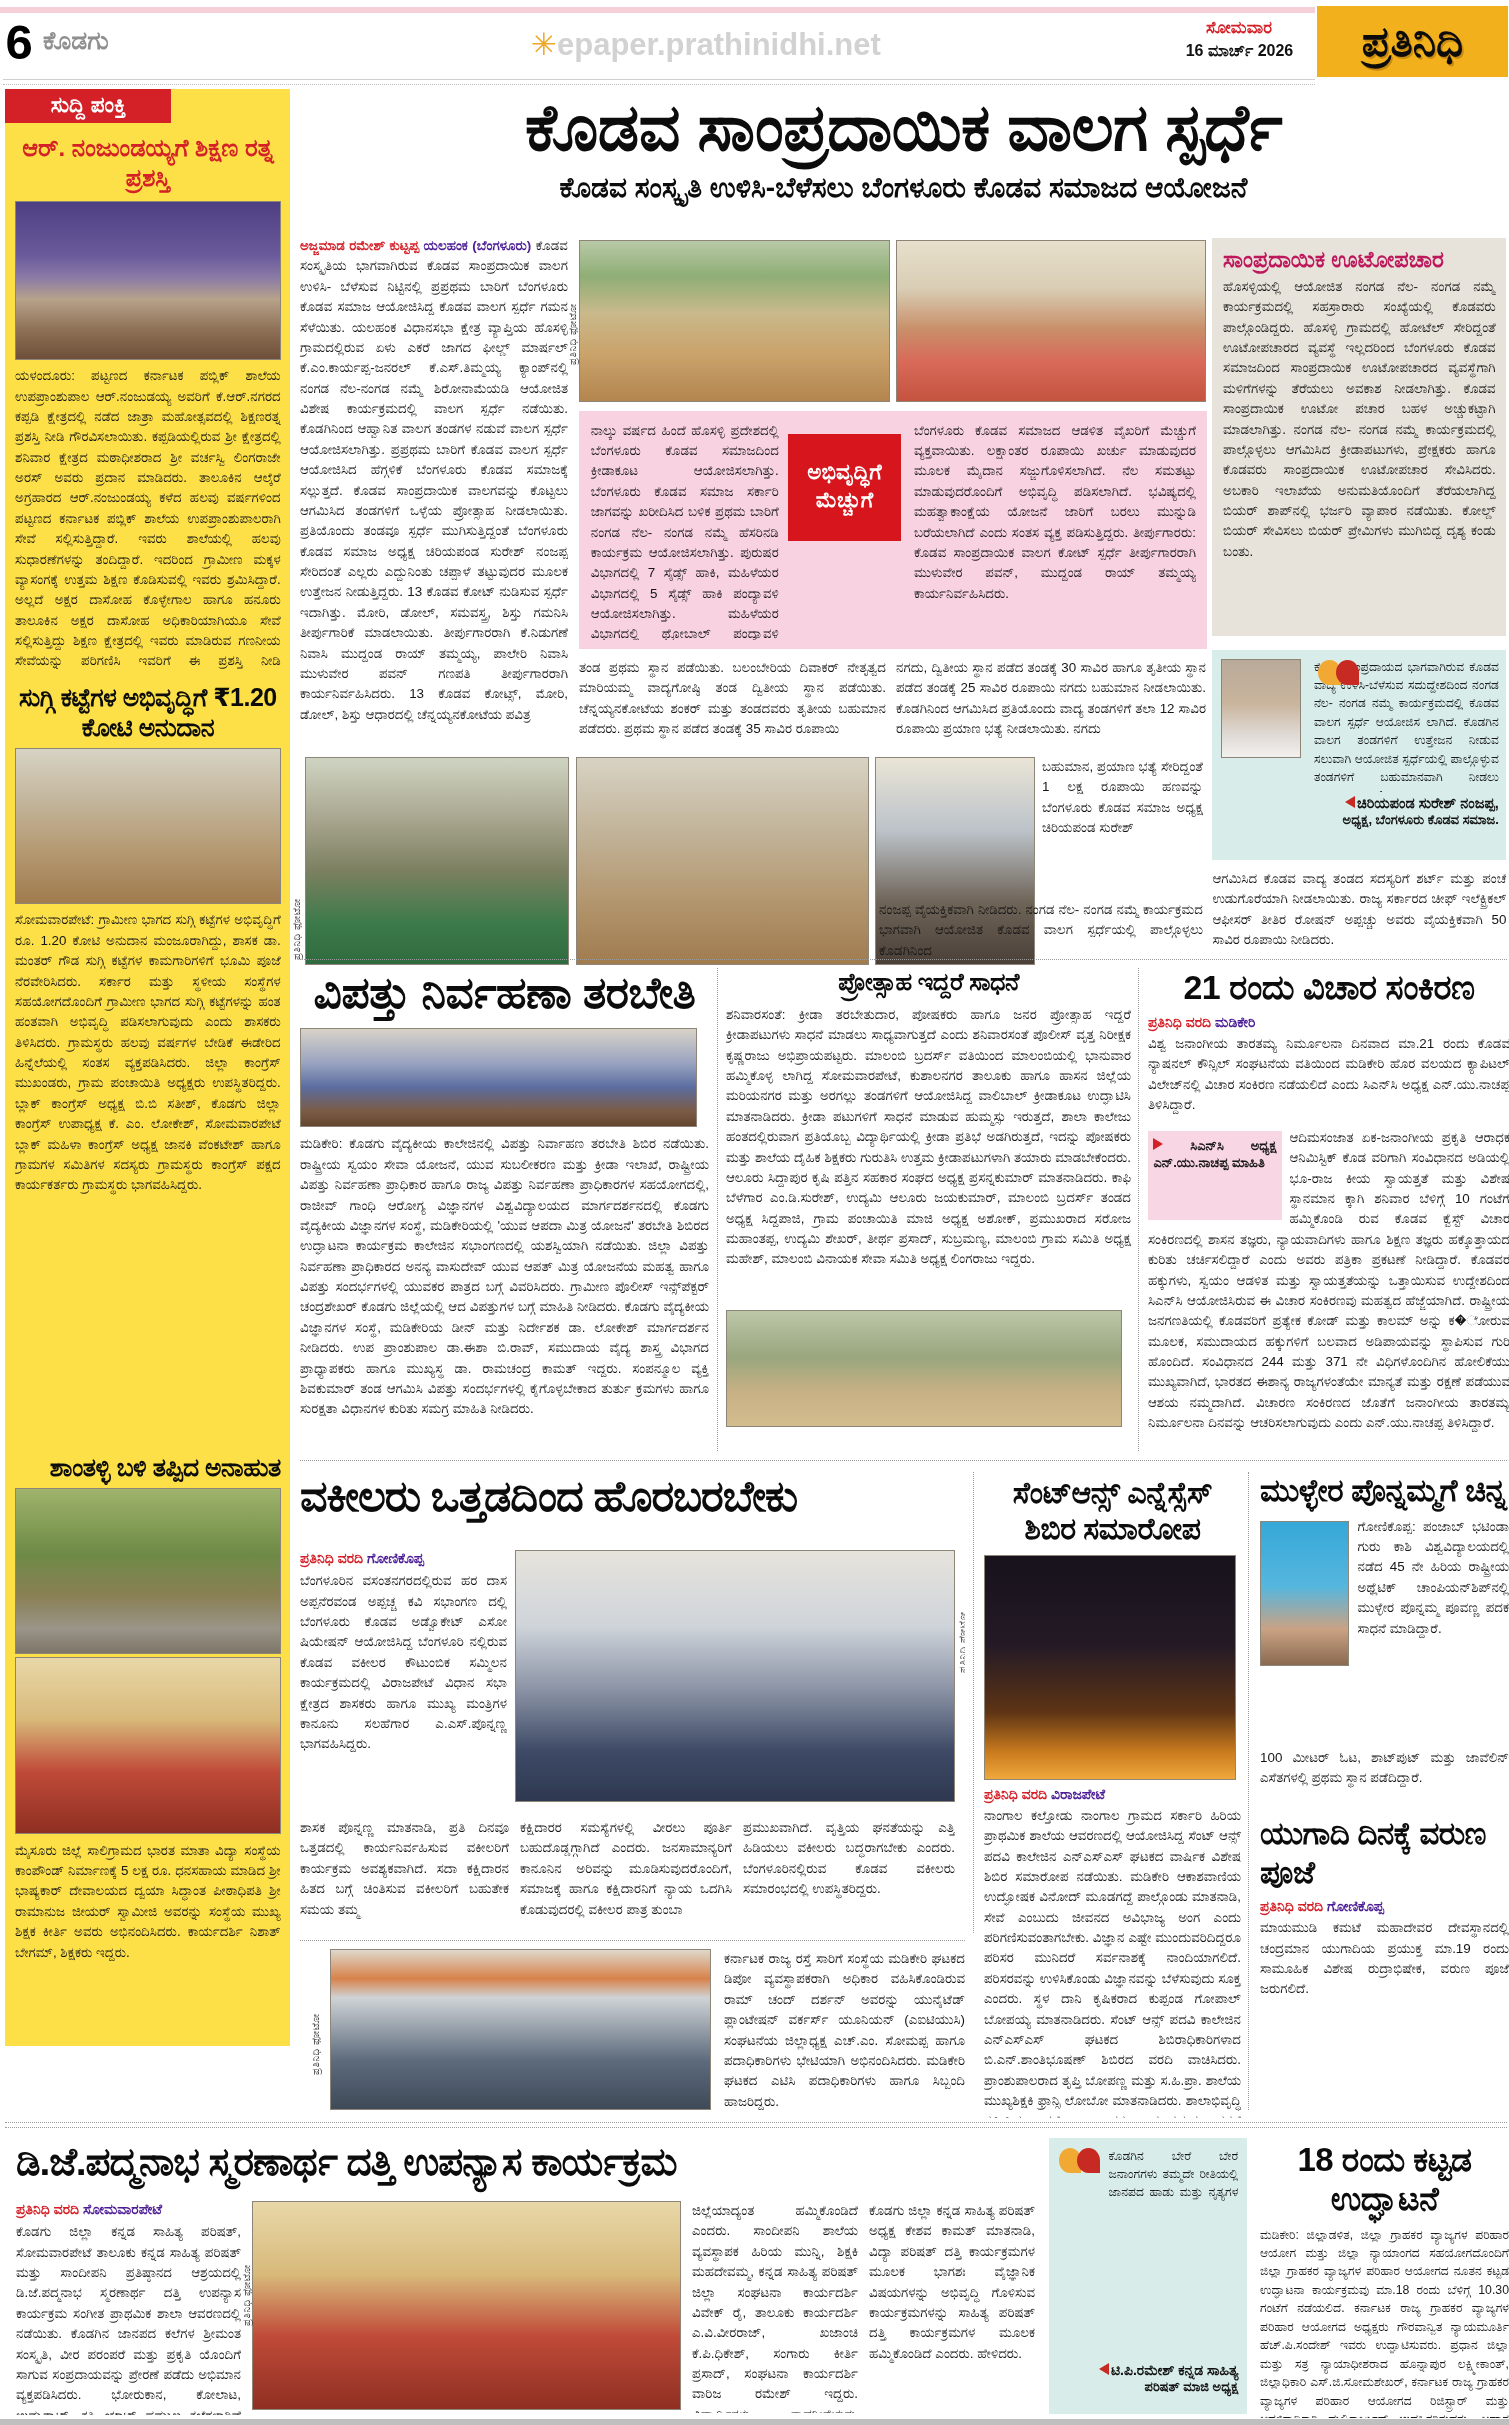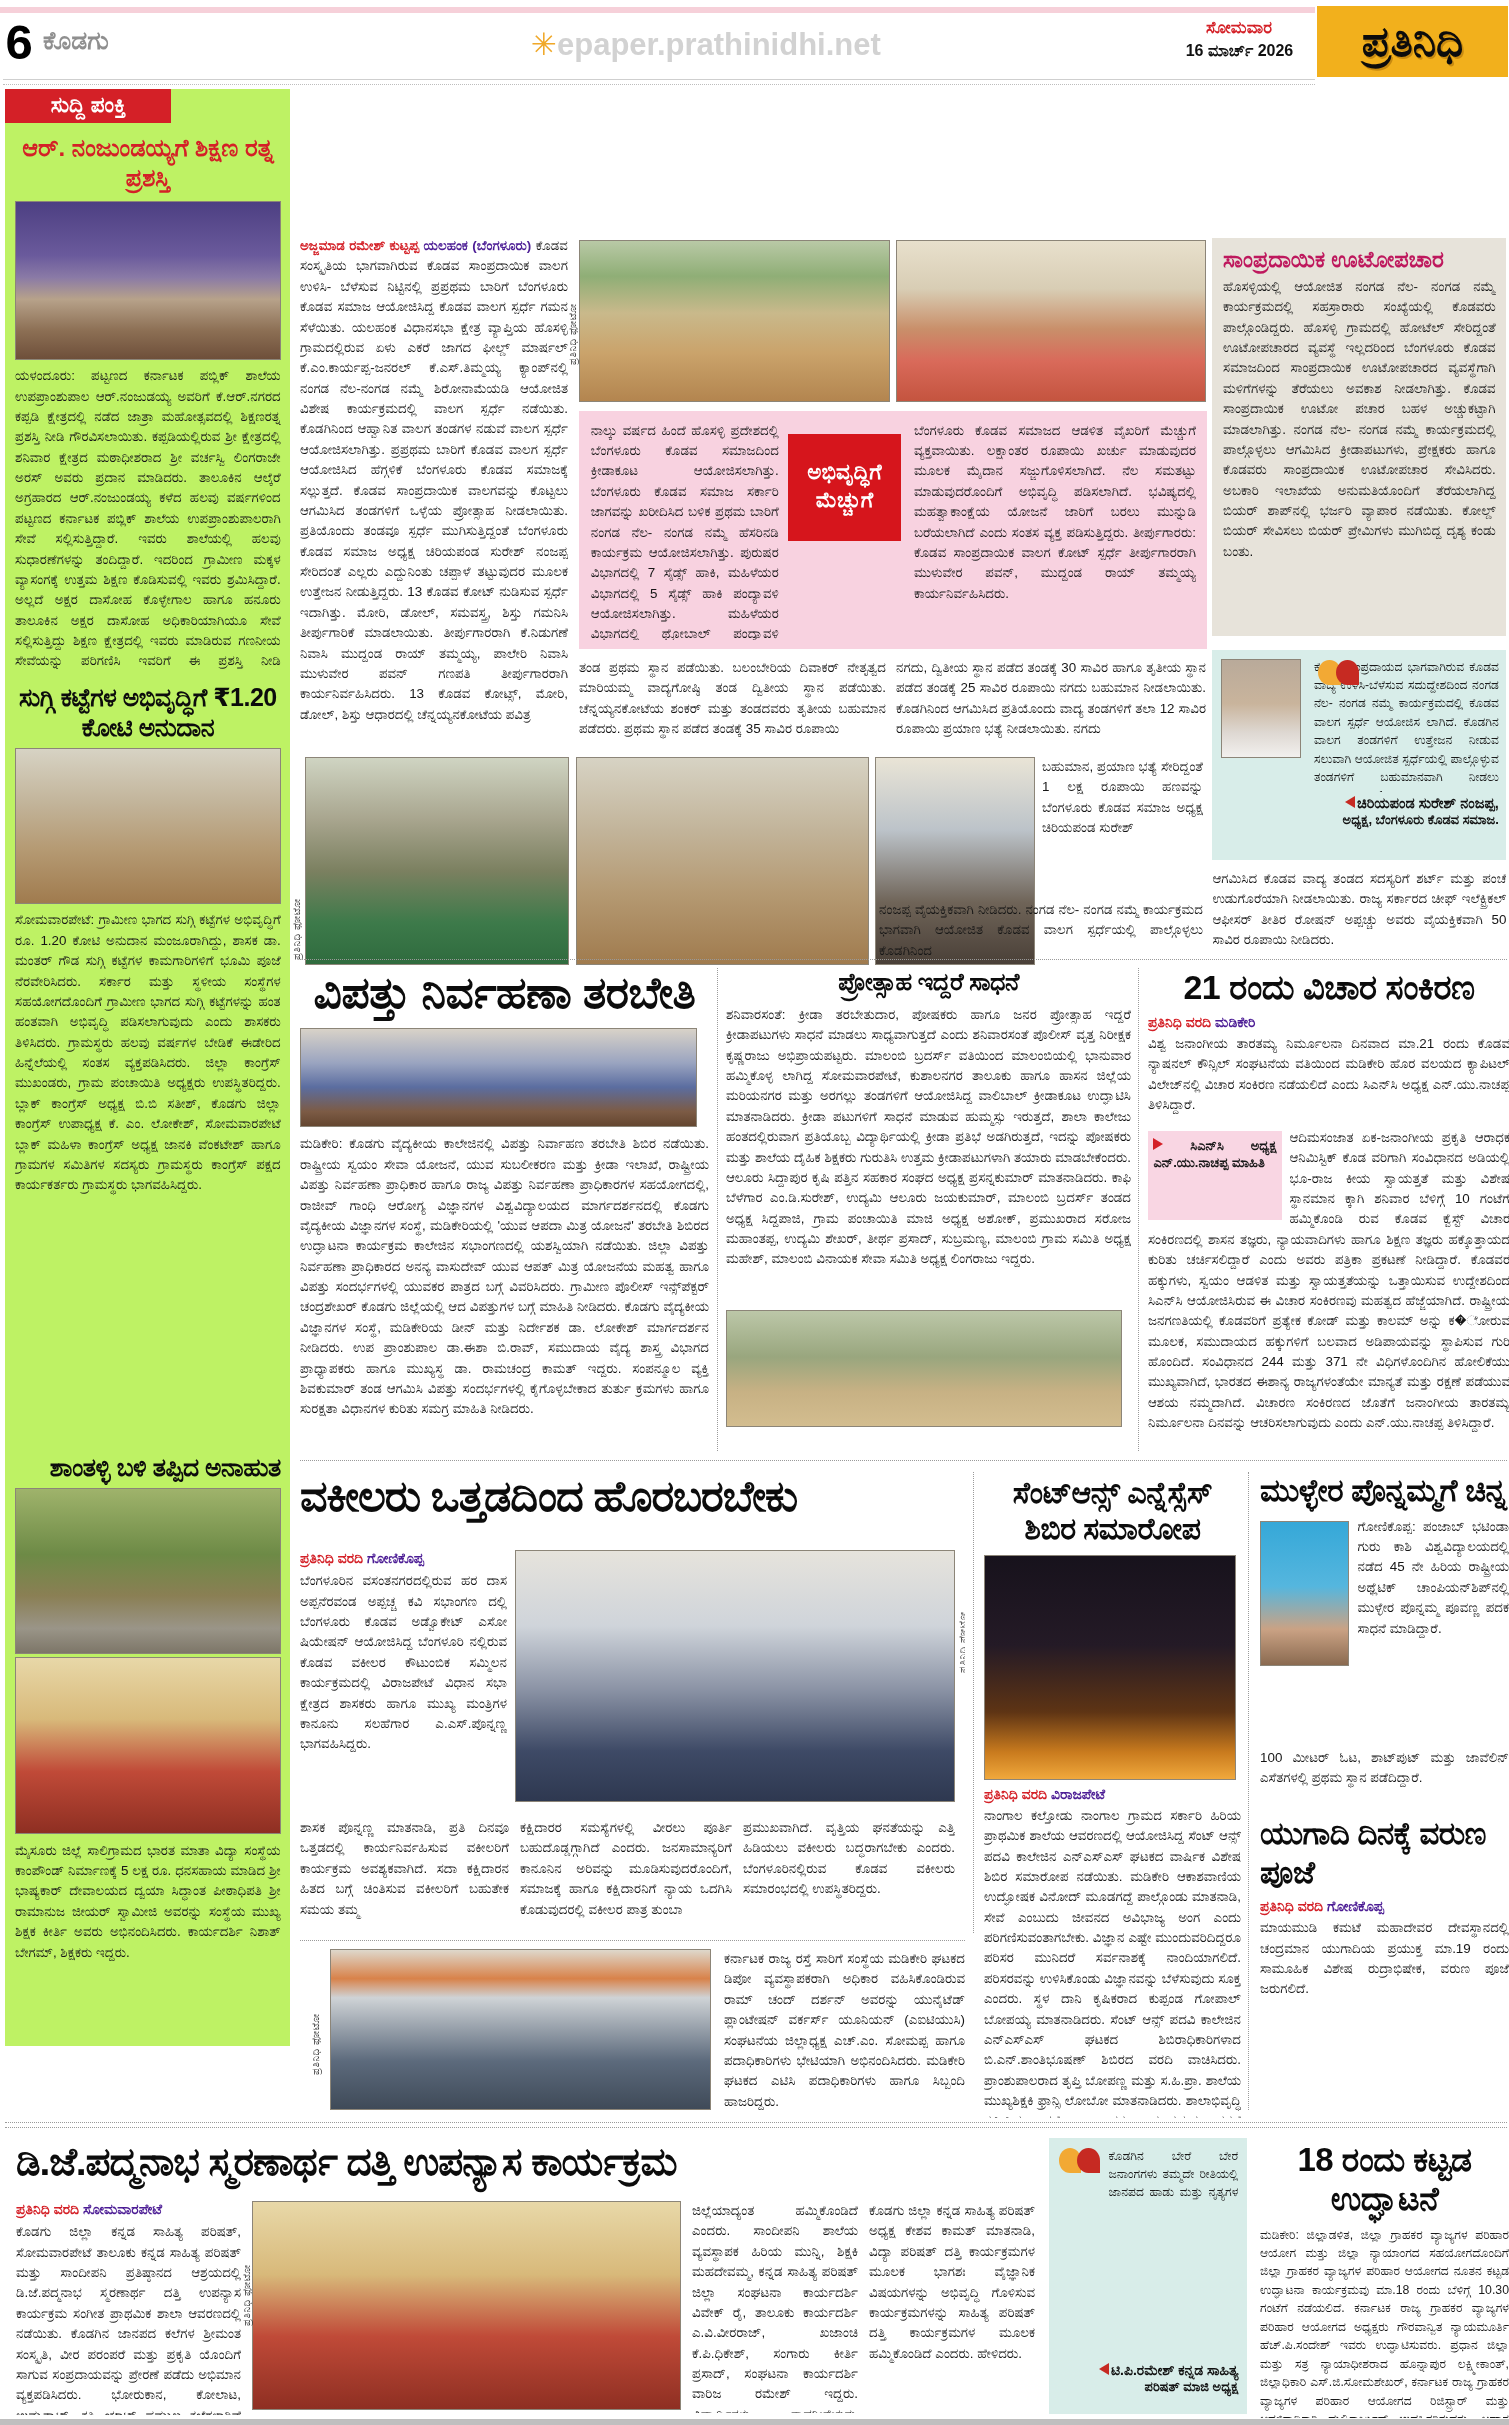--- a/index.html
+++ b/index.html
@@ -51,21 +51,21 @@
     </div>
     <div class="abs" style="left:1180px;top:18px;width:118px;text-align:center;font-size:16.6px;font-weight:bold;color:#d42027;">ಸೋಮವಾರ</div>
     <div class="abs" style="left:1175px;top:42px;width:129px;text-align:center;font-size:16px;font-weight:bold;color:#111;">16 ಮಾರ್ಚ್ 2026</div>
     <div class="abs" style="left:1317px;top:6.4px;width:191px;height:71px;background:#f2b01c;display:flex;align-items:center;justify-content:center;">
       <span style="font-size:42px;font-weight:bold;color:#0c0c0c;text-shadow:1.6px 1.6px 0 #c88a10;">ಪ್ರತಿನಿಧಿ</span>
     </div>
     <div class="abs" style="left:3.2px;top:79px;width:1312px;height:0;border-top:1.6px solid #cfcfcf;"></div>
     <div class="abs" style="left:3.2px;top:84px;width:1312px;height:0;border-top:1.1px dotted #bdbdbd;"></div>
   </div>
 
-  <div class="abs" style="left:5.4px;top:89px;width:285px;height:1957px;background:#bef264;overflow:hidden;">
+  <div class="abs" style="left:5.4px;top:89px;width:285px;height:1957px;background:#fde047;overflow:hidden;">
     <div style="background:#d42027;color:#fff;font-size:21.5px;font-weight:bold;text-align:center;padding:4.3px 0;width:166px;"> <span>ಸುದ್ದಿ ಪಂಕ್ತಿ</span></div>
 
     <div style="padding:7.5px 9.7px 0 9.7px;">
       <div class="red" style="font-size:24px;font-weight:bold;text-align:center;line-height:1.25;padding:3.2px 0 7.5px 0;">ಆರ್. ನಂಜುಂಡಯ್ಯಗೆ ಶಿಕ್ಷಣ ರತ್ನ ಪ್ರಶಸ್ತಿ</div>
       <div class="photo ph-award" style="width:266px;height:159px;"></div>
       <div class="jt body-txt" style="height:308px;margin-top:6.4px;">ಯಳಂದೂರು: ಪಟ್ಟಣದ ಕರ್ನಾಟಕ ಪಬ್ಲಿಕ್ ಶಾಲೆಯ ಉಪಪ್ರಾಂಶುಪಾಲ ಆರ್.ನಂಜುಡಯ್ಯ ಅವರಿಗೆ ಕೆ.ಆರ್.ನಗರದ ಕಪ್ಪಡಿ ಕ್ಷೇತ್ರದಲ್ಲಿ ನಡೆದ ಜಾತ್ರಾ ಮಹೋತ್ಸವದಲ್ಲಿ ಶಿಕ್ಷಣರತ್ನ ಪ್ರಶಸ್ತಿ ನೀಡಿ ಗೌರವಿಸಲಾಯಿತು. ಕಪ್ಪಡಿಯಲ್ಲಿರುವ ಶ್ರೀ ಕ್ಷೇತ್ರದಲ್ಲಿ ಶನಿವಾರ ಕ್ಷೇತ್ರದ ಮಠಾಧೀಶರಾದ ಶ್ರೀ ವರ್ಚಸ್ವಿ ಲಿಂಗರಾಜೇ ಅರಸ್ ಅವರು ಪ್ರದಾನ ಮಾಡಿದರು. ತಾಲೂಕಿನ ಆಲ್ಕೆರೆ ಅಗ್ರಹಾರದ ಆರ್.ನಂಜುಂಡಯ್ಯ ಕಳೆದ ಹಲವು ವರ್ಷಗಳಿಂದ ಪಟ್ಟಣದ ಕರ್ನಾಟಕ ಪಬ್ಲಿಕ್ ಶಾಲೆಯ ಉಪಪ್ರಾಂಶುಪಾಲರಾಗಿ ಸೇವೆ ಸಲ್ಲಿಸುತ್ತಿದ್ದಾರೆ. ಇವರು ಶಾಲೆಯಲ್ಲಿ ಹಲವು ಸುಧಾರಣೆಗಳನ್ನು ತಂದಿದ್ದಾರೆ. ಇದರಿಂದ ಗ್ರಾಮೀಣ ಮಕ್ಕಳ ವ್ಯಾಸಂಗಕ್ಕೆ ಉತ್ತಮ ಶಿಕ್ಷಣ ಕೊಡಿಸುವಲ್ಲಿ ಇವರು ಶ್ರಮಿಸಿದ್ದಾರೆ. ಅಲ್ಲದೆ ಅಕ್ಷರ ದಾಸೋಹ ಕೊಳ್ಳೇಗಾಲ ಹಾಗೂ ಹನೂರು ತಾಲೂಕಿನ ಅಕ್ಷರ ದಾಸೋಹ ಅಧಿಕಾರಿಯಾಗಿಯೂ ಸೇವೆ ಸಲ್ಲಿಸುತ್ತಿದ್ದು ಶಿಕ್ಷಣ ಕ್ಷೇತ್ರದಲ್ಲಿ ಇವರು ಮಾಡಿರುವ ಗಣನೀಯ ಸೇವೆಯನ್ನು ಪರಿಗಣಿಸಿ ಇವರಿಗೆ ಈ ಪ್ರಶಸ್ತಿ ನೀಡಿ ಗೌರವಿಸಲಾಯಿತು. ಜಾನಪದ ಅಕಾಡೆಮಿ ಸದಸ್ಯ ಮೈಸೂರು ಗುರುರಾಜ್ ಹಾಜರಿದ್ದರು.</div>
     </div>
 
     <div style="padding:4.3px 9.7px 0 9.7px;">
       <div class="hl" style="font-size:25px;text-align:center;line-height:1.2;padding:3.2px 0 6.4px 0;">ಸುಗ್ಗಿ ಕಟ್ಟೆಗಳ ಅಭಿವೃದ್ಧಿಗೆ ₹1.20 ಕೋಟಿ ಅನುದಾನ</div>
@@ -77,20 +77,24 @@
       <div class="hl" style="font-size:25px;text-align:right;line-height:1.2;padding:2.1px 0 6.4px 0;">ಶಾಂತಳ್ಳಿ ಬಳಿ ತಪ್ಪಿದ ಅನಾಹುತ</div>
       <div class="photo ph-truck" style="width:266px;height:166px;"></div>
     </div>
 
     <div style="padding:3.2px 9.7px 0 9.7px;">
       <div class="photo ph-stage" style="width:266px;height:177px;"></div>
       <div class="jt body-txt" style="height:139px;margin-top:6.4px;">ಮೈಸೂರು ಜಿಲ್ಲೆ ಸಾಲಿಗ್ರಾಮದ ಭಾರತ ಮಾತಾ ವಿದ್ಯಾ ಸಂಸ್ಥೆಯ ಕಾಂಪೌಂಡ್ ನಿರ್ಮಾಣಕ್ಕೆ 5 ಲಕ್ಷ ರೂ. ಧನಸಹಾಯ ಮಾಡಿದ ಶ್ರೀ ಭಾಷ್ಯಕಾರ್ ದೇವಾಲಯದ ದ್ವಯಾ ಸಿದ್ಧಾಂತ ಪೀಠಾಧಿಪತಿ ಶ್ರೀ ರಾಮಾನುಜ ಜೀಯರ್ ಸ್ವಾಮೀಜಿ ಅವರನ್ನು ಸಂಸ್ಥೆಯ ಮುಖ್ಯ ಶಿಕ್ಷಕ ಕೀರ್ತಿ ಅವರು ಅಭಿನಂದಿಸಿದರು. ಕಾರ್ಯದರ್ಶಿ ನಿಶಾತ್ ಬೇಗಮ್, ಶಿಕ್ಷಕರು ಇದ್ದರು.</div>
     </div>
   </div>
 
+  <div class="abs" style="left:300px;top:94px;width:1207px;height:139px;">
+    <div class="hl" style="font-size:65px;text-align:center;line-height:1.05;">ಕೊಡವ ಸಾಂಪ್ರದಾಯಿಕ ವಾಲಗ ಸ್ಪರ್ಧೆ</div>
+    <div class="hl" style="font-size:28px;text-align:center;margin-top:9.7px;letter-spacing:0;">ಕೊಡವ ಸಂಸ್ಕೃತಿ ಉಳಿಸಿ-ಬೆಳೆಸಲು ಬೆಂಗಳೂರು ಕೊಡವ ಸಮಾಜದ ಆಯೋಜನೆ</div>
+  </div>
 
   <div class="abs" style="left:300px;top:236px;width:907px;height:730px;">
 
     <div class="abs jt body-txt" style="left:0;top:0;width:268px;height:515px;">
       <span class="byline-name">ಅಜ್ಜಮಾಡ ರಮೇಶ್ ಕುಟ್ಟಪ್ಪ</span>
       <span class="byline-place">ಯಲಹಂಕ (ಬೆಂಗಳೂರು)</span>
       <span>ಕೊಡವ ಸಂಸ್ಕೃತಿಯ ಭಾಗವಾಗಿರುವ ಕೊಡವ ಸಾಂಪ್ರದಾಯಿಕ ವಾಲಗ ಉಳಿಸಿ- ಬೆಳೆಸುವ ನಿಟ್ಟಿನಲ್ಲಿ ಪ್ರಪ್ರಥಮ ಬಾರಿಗೆ ಬೆಂಗಳೂರು ಕೊಡವ ಸಮಾಜ ಆಯೋಜಿಸಿದ್ದ ಕೊಡವ ವಾಲಗ ಸ್ಪರ್ಧೆ ಗಮನ ಸೆಳೆಯಿತು. ಯಲಹಂಕ ವಿಧಾನಸಭಾ ಕ್ಷೇತ್ರ ವ್ಯಾಪ್ತಿಯ ಹೊಸಳ್ಳಿ ಗ್ರಾಮದಲ್ಲಿರುವ ಏಳು ಎಕರೆ ಜಾಗದ ಫೀಲ್ಡ್ ಮಾರ್ಷಲ್ ಕೆ.ಎಂ.ಕಾರ್ಯಪ್ಪ-ಜನರಲ್ ಕೆ.ಎಸ್.ತಿಮ್ಮಯ್ಯ ಕ್ಯಾಂಪ್‌ನಲ್ಲಿ ನಂಗಡ ನೆಲ-ನಂಗಡ ನಮ್ಮೆ ಶಿರೋನಾಮೆಯಡಿ ಆಯೋಜಿತ ವಿಶೇಷ ಕಾರ್ಯಕ್ರಮದಲ್ಲಿ ವಾಲಗ ಸ್ಪರ್ಧೆ ನಡೆಯಿತು. ಕೊಡಗಿನಿಂದ ಆಹ್ವಾನಿತ ವಾಲಗ ತಂಡಗಳ ನಡುವೆ ವಾಲಗ ಸ್ಪರ್ಧೆ ಆಯೋಜಿಸಲಾಗಿತ್ತು. ಪ್ರಪ್ರಥಮ ಬಾರಿಗೆ ಕೊಡವ ವಾಲಗ ಸ್ಪರ್ಧೆ ಆಯೋಜಿಸಿದ ಹೆಗ್ಗಳಿಕೆ ಬೆಂಗಳೂರು ಕೊಡವ ಸಮಾಜಕ್ಕೆ ಸಲ್ಲುತ್ತದೆ. ಕೊಡವ ಸಾಂಪ್ರದಾಯಿಕ ವಾಲಗವನ್ನು ಕೊಟ್ಟಲು ಆಗಮಿಸಿದ ತಂಡಗಳಿಗೆ ಒಳ್ಳೆಯ ಪ್ರೋತ್ಸಾಹ ನೀಡಲಾಯಿತು. ಪ್ರತಿಯೊಂದು ತಂಡವೂ ಸ್ಪರ್ಧೆ ಮುಗಿಸುತ್ತಿದ್ದಂತೆ ಬೆಂಗಳೂರು ಕೊಡವ ಸಮಾಜ ಅಧ್ಯಕ್ಷ ಚಿರಿಯಪಂಡ ಸುರೇಶ್ ನಂಜಪ್ಪ ಸೇರಿದಂತೆ ಎಲ್ಲರು ಎದ್ದುನಿಂತು ಚಪ್ಪಾಳೆ ತಟ್ಟುವುದರ ಮೂಲಕ ಉತ್ತೇಜನ ನೀಡುತ್ತಿದ್ದರು. 13 ಕೊಡವ ಕೋಟ್ ನುಡಿಸುವ ಸ್ಪರ್ಧೆ ಇದಾಗಿತ್ತು. ಮೋರಿ, ಡೋಲ್, ಸಮವಸ್ತ್ರ, ಶಿಸ್ತು ಗಮನಿಸಿ ತೀರ್ಪುಗಾರಿಕೆ ಮಾಡಲಾಯಿತು. ತೀರ್ಪುಗಾರರಾಗಿ ಕೆ.ನಿಡುಗಣೆ ನಿವಾಸಿ ಮುದ್ದಂಡ ರಾಯ್ ತಮ್ಮಯ್ಯ, ಪಾಲೇರಿ ನಿವಾಸಿ ಮುಳುವೇರ ಪವನ್ ಗಣಪತಿ ತೀರ್ಪುಗಾರರಾಗಿ ಕಾರ್ಯನಿರ್ವಹಿಸಿದರು. 13 ಕೊಡವ ಕೋಟ್ಸ್, ಮೋರಿ, ಡೋಲ್, ಶಿಸ್ತು ಆಧಾರದಲ್ಲಿ ಚೆನ್ನಯ್ಯನಕೋಟೆಯ ಪವಿತ್ರ</span>
     </div>
 
     <div class="abs vcredit" style="left:267px;top:10.7px;height:118px;">ಪ್ರತಿನಿಧಿ ಫೋಟೋ</div>

